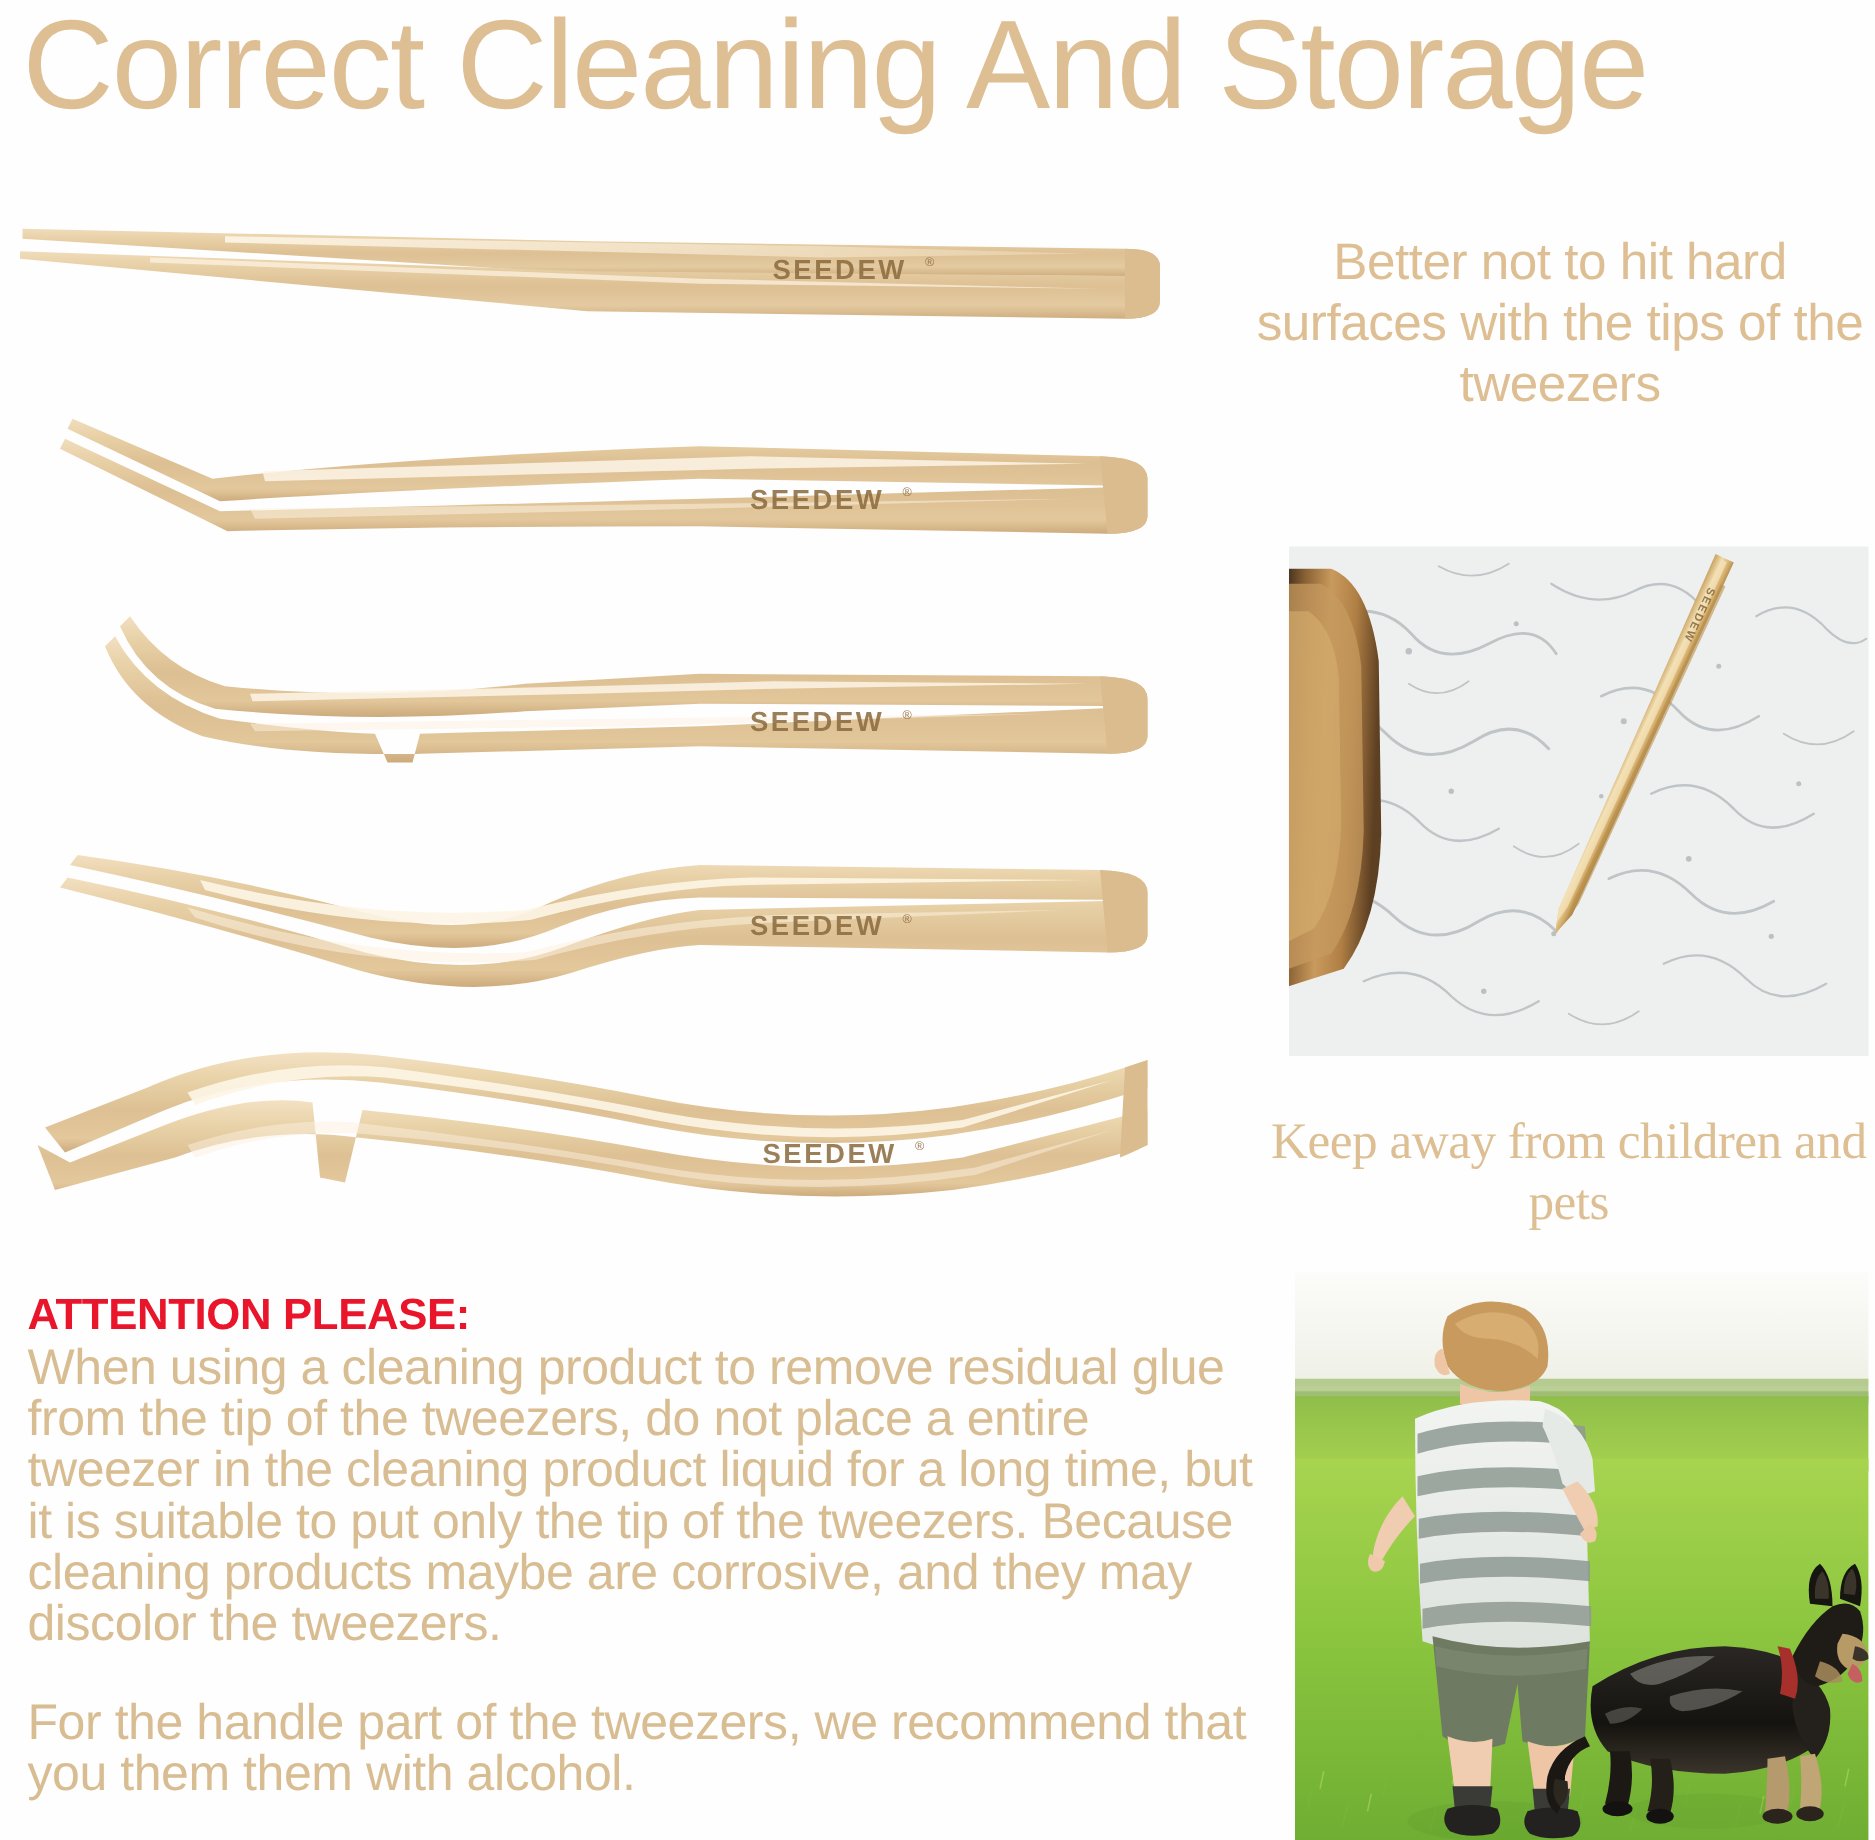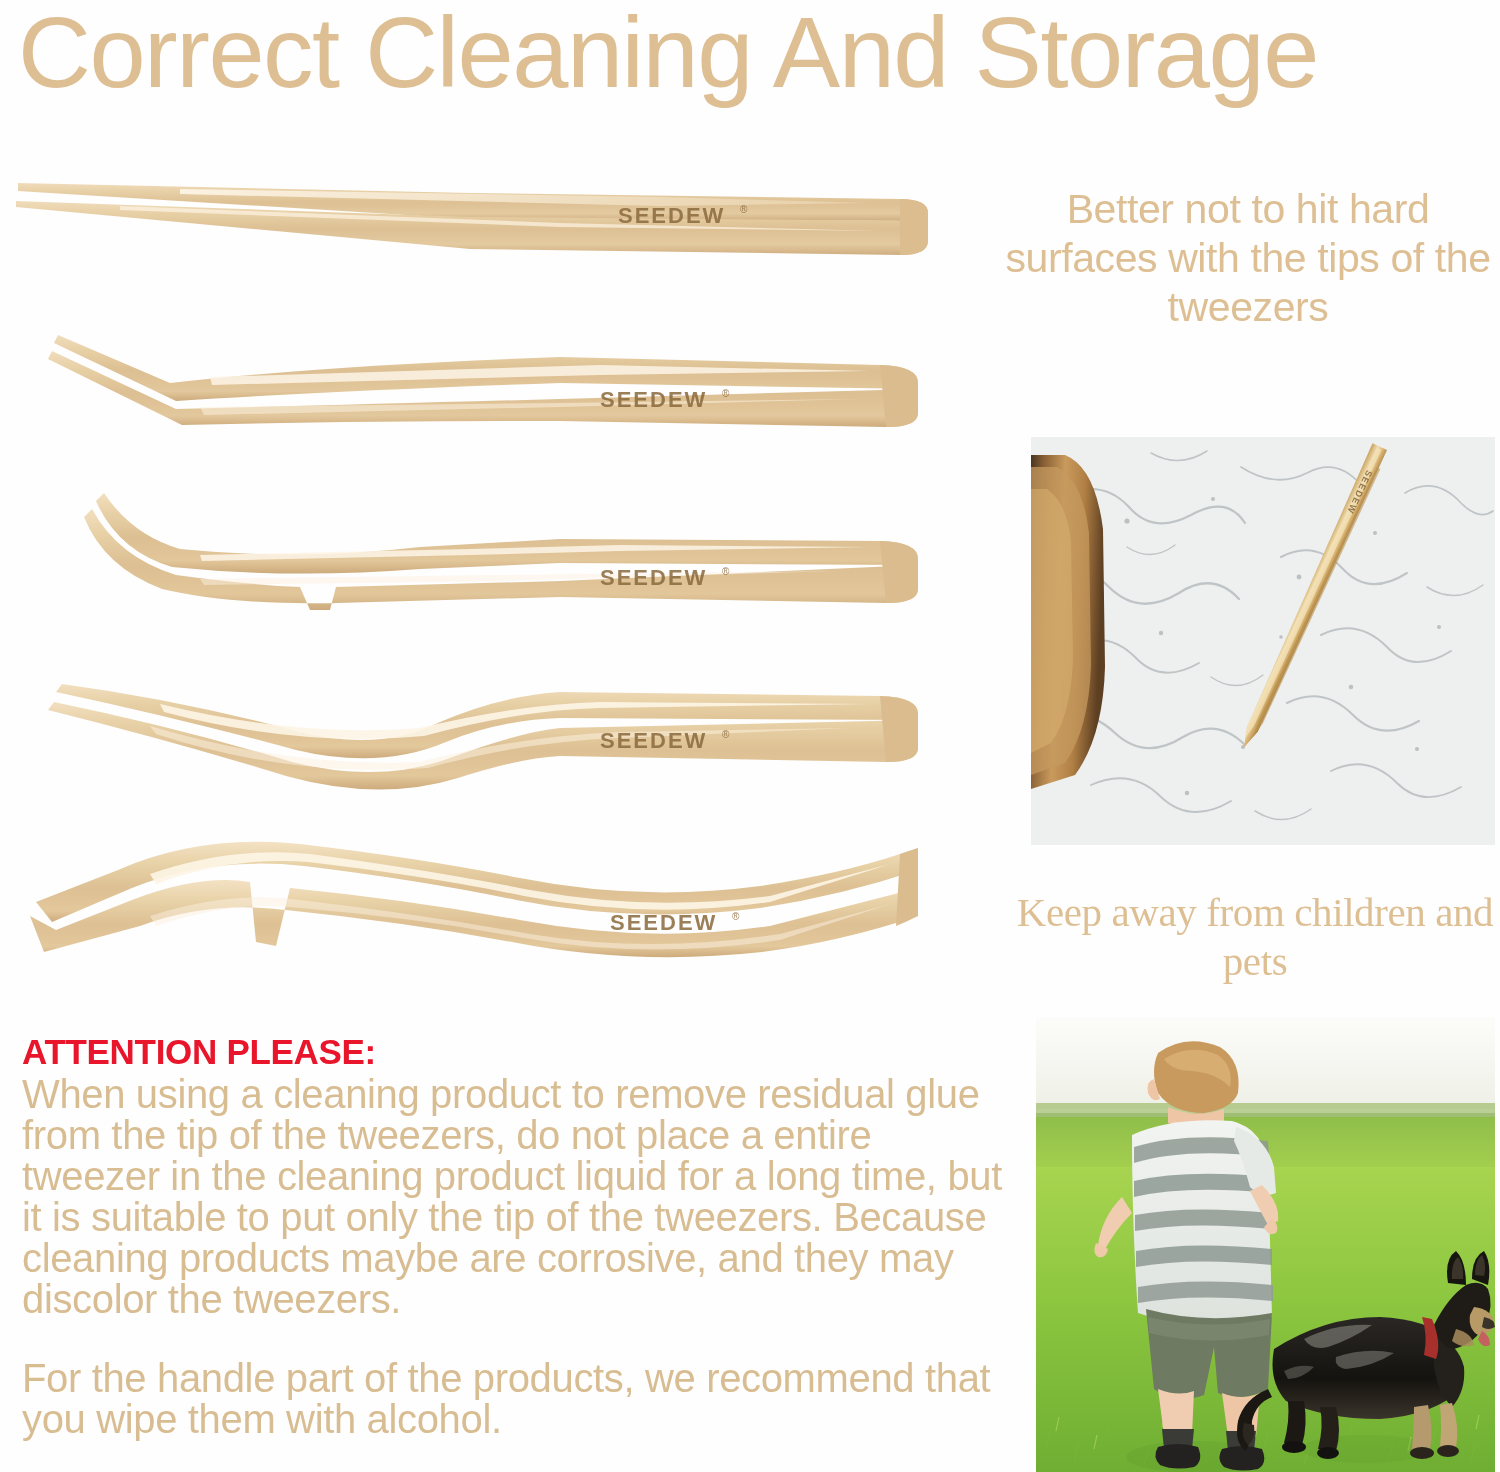--- a/index.html
+++ b/index.html
@@ -200,21 +200,21 @@
         <text class="brandmark-reg" x="732" y="90">®</text>
       </svg>
     </div>
   </div>
 
   <div class="attention">
     <div class="attn-head">ATTENTION PLEASE:</div>
     <div class="attn-body">
       <p>When using a cleaning product to remove residual glue from the tip of the tweezers, do not place a entire tweezer in the cleaning product liquid for a long time, but it is suitable to put only the tip of the tweezers. Because cleaning products maybe are corrosive, and they may discolor the tweezers.</p>
       <div class="attn-gap"></div>
-      <p>For the handle part of the products, we recommend that you wipe them with alcohol.</p>
+      <p>For the handle part of the tweezers, we recommend that you them them with alcohol.</p>
     </div>
   </div>
 
   <div class="right-col">
 
     <div class="note note-1">Better not to hit hard surfaces with the tips of the tweezers</div>
 
     <div class="photo photo-marble">
       <svg viewBox="0 0 464 408" preserveAspectRatio="none">
         <defs>

